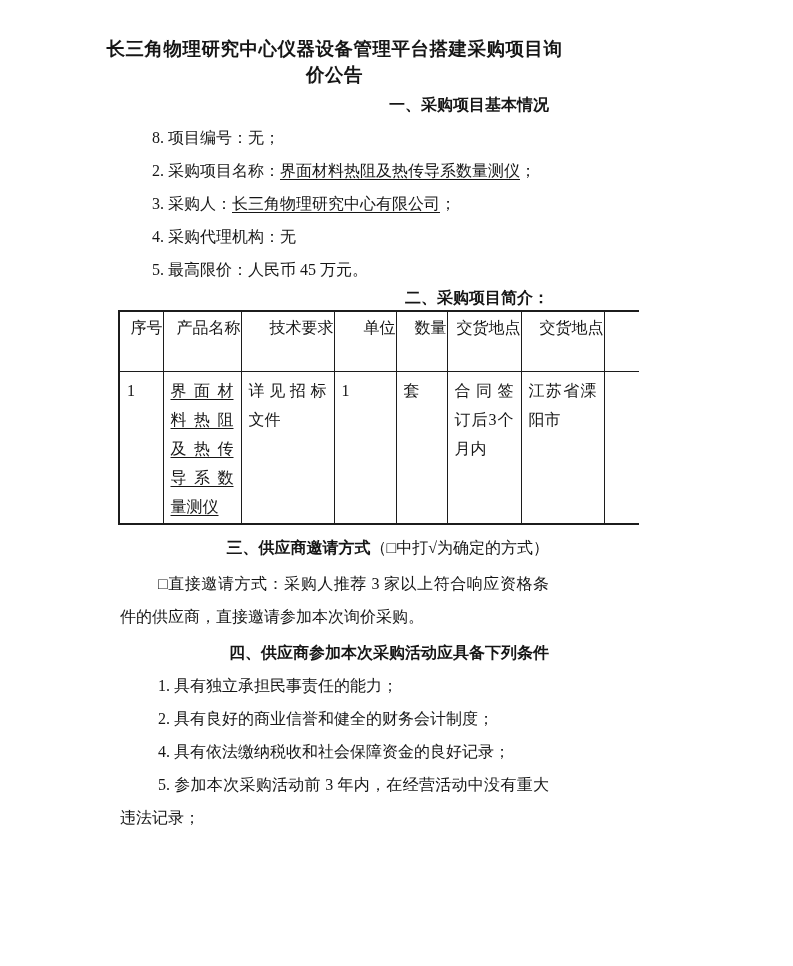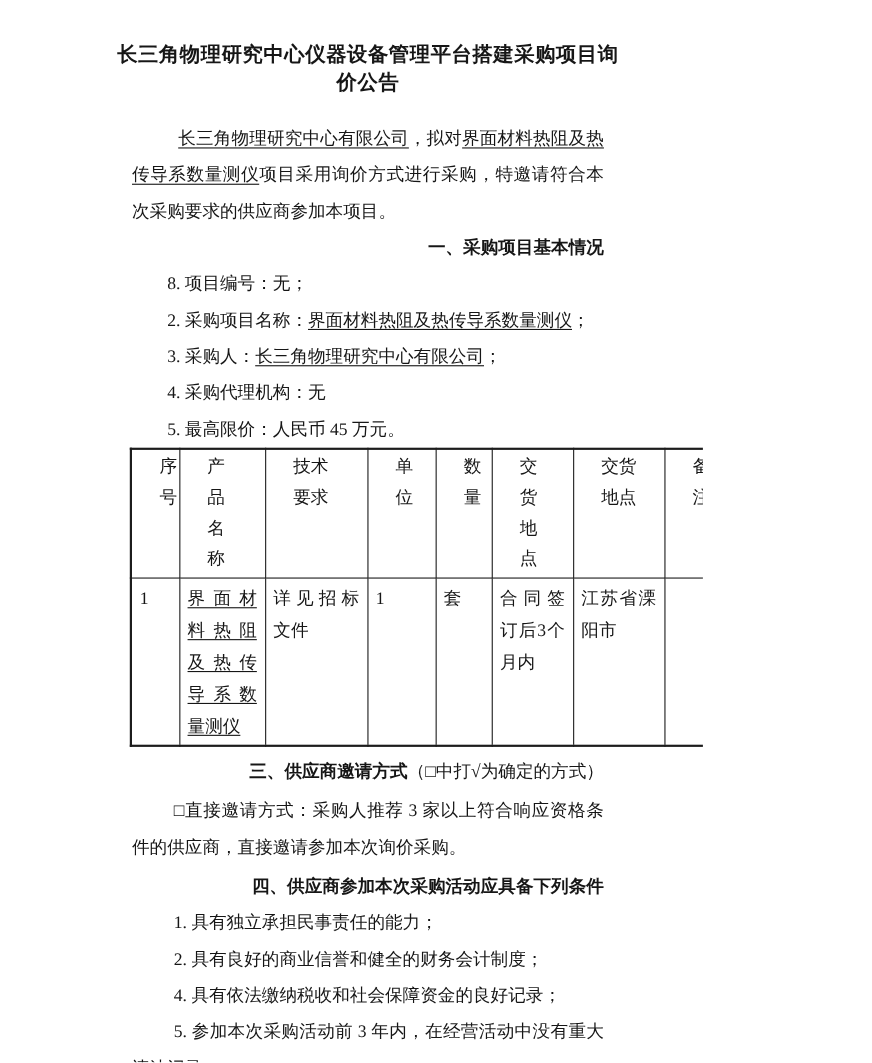--- a/index.html
+++ b/index.html
@@ -30,46 +30,46 @@
   .u{text-decoration:underline;text-underline-offset:3px;}
   table.spec{
     border-collapse:collapse;table-layout:fixed;width:562px;
     margin-left:-2px;border:2px solid #1c1c1c;
   }
   table.spec th,table.spec td{
     border:1px solid #1c1c1c;vertical-align:top;box-sizing:border-box;
     font-size:16px;word-break:break-all;
   }
   table.spec th{
-    font-weight:normal;text-align:left;line-height:28px;padding:2px 25px;
+    font-weight:normal;text-align:right;line-height:28px;padding:2px 0;
     height:60px;
   }
   table.spec td{
     text-align:left;line-height:29px;padding:4px 7px 2px 7px;height:151px;
     text-align:justify;
   }
   table.spec td.plain{text-align:left;}
 </style>
 </head>
 <body>
 
 <div class="page">
 
   <div class="title">长三角物理研究中心仪器设备管理平台搭建采购项目询价公告</div>
 
-  <p class="para intro"><span class="u">长三角物理研究中心有限公司</span><span>，拟对</span><span class="u">界面材料热阻及热传导系数量测仪</span><span>项目采用询价方式进行采购，特邀请符合本次采购要求的供应商参加本项目。</span></p>
 
   <p class="heading">一、采购项目基本情况</p>
 
   <p class="item">8. 项目编号：无；</p>
   <p class="item"><span>2. 采购项目名称：</span><span class="u">界面材料热阻及热传导系数量测仪</span><span>；</span></p>
   <p class="item"><span>3. 采购人：</span><span class="u">长三角物理研究中心有限公司</span><span>；</span></p>
   <p class="item">4. 采购代理机构：无</p>
   <p class="item">5. 最高限价：人民币 45 万元。</p>
 
+  <p class="heading heading-tight">二、采购项目简介：</p>
 
   <table class="spec">
     <colgroup>
       <col style="width:44px">
         <col style="width:78px">
         <col style="width:93px">
         <col style="width:62px">
       <col style="width:51px">
         <col style="width:74px">
         <col style="width:83px">

